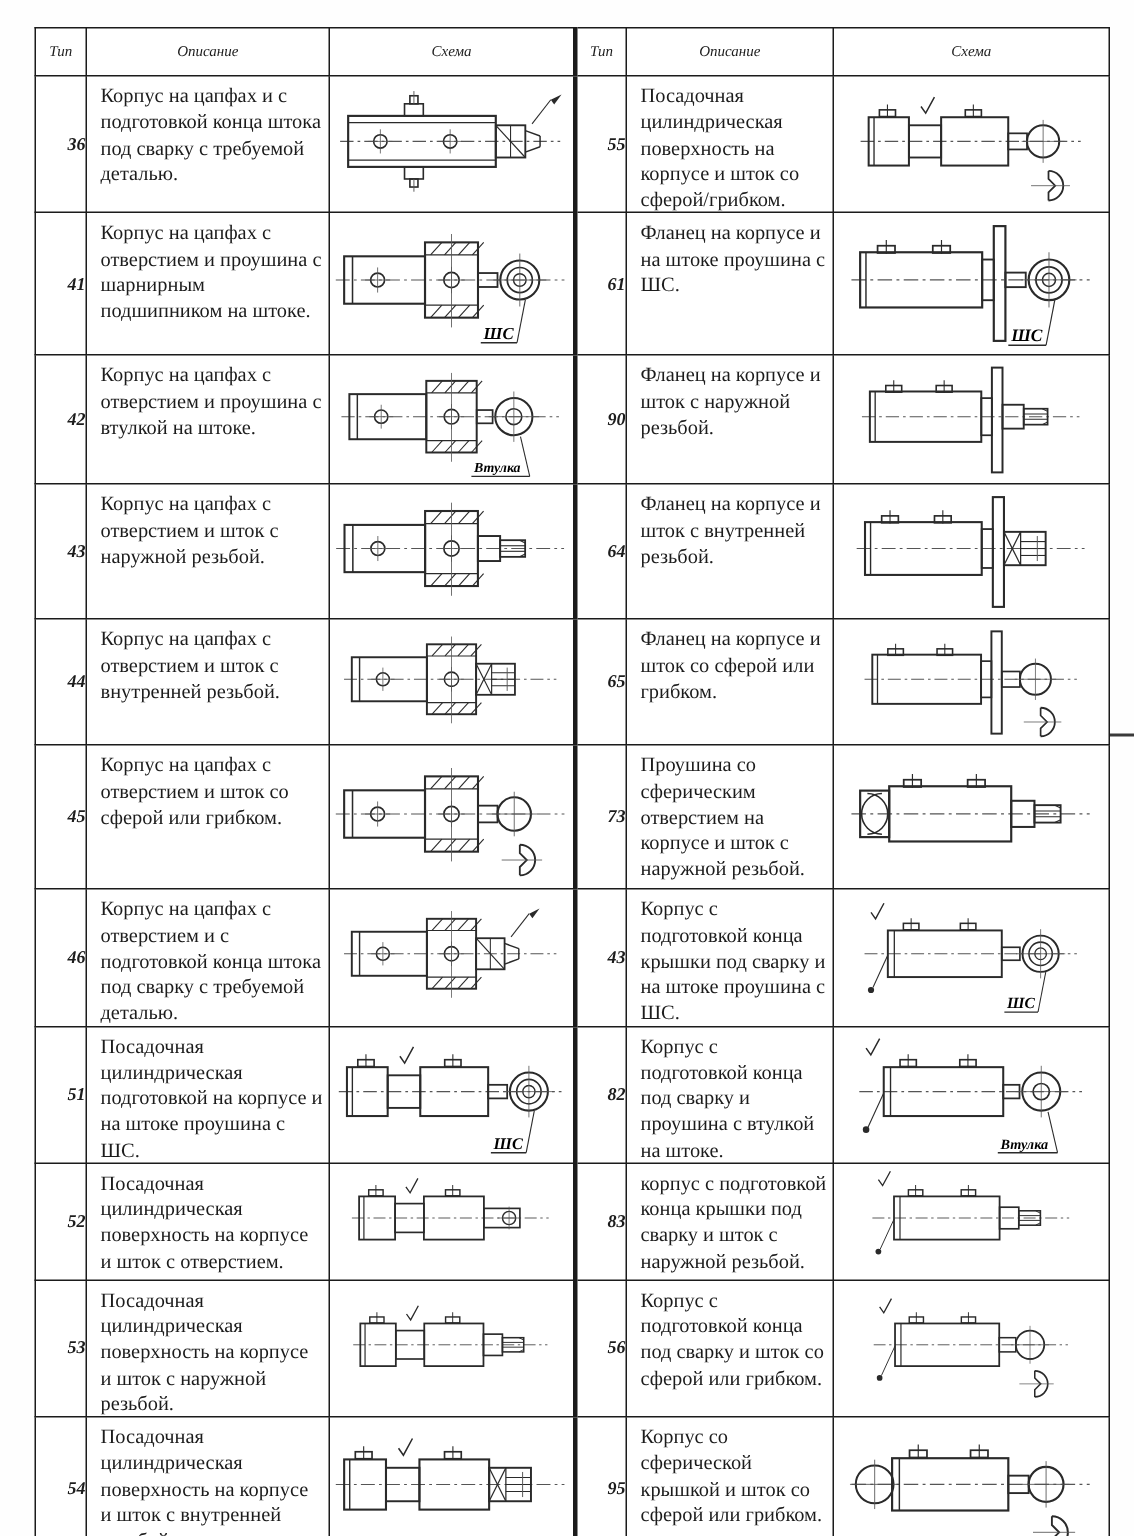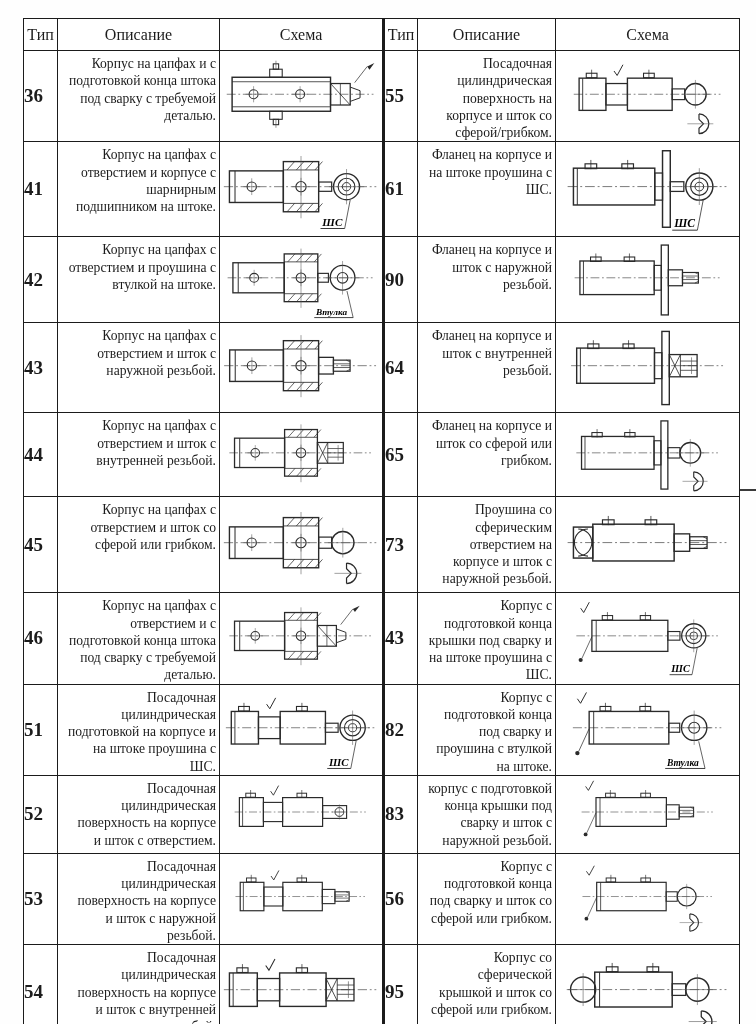--- a/index.html
+++ b/index.html
@@ -11,31 +11,30 @@
   .spec-table{
     position:absolute;left:23px;top:18px;width:716px;
     border-collapse:collapse;table-layout:fixed;
     background:#fff;
   }
   .spec-table th,.spec-table td{
     border:1.7px solid #1b1b1b;
     padding:0;overflow:hidden;
   }
   .spec-table th{
-    height:31px;font-weight:normal;font-size:16px;
-    text-align:center;vertical-align:middle;
+    height:31px;font-weight:normal;font-size:10px;
+    text-align:center;vertical-align:middle;font-style:italic;
   }
   td.type-cell{
-    text-align:left;vertical-align:middle;
-    font-weight:bold;font-size:19px;
+    text-align:right;vertical-align:middle;
+    font-weight:bold;font-size:12px;font-style:italic;
   }
   td.desc-cell{
     vertical-align:top;font-size:13.6px;line-height:1.27;
     padding:4px 3px 0 9px;
-    text-align:right;
   }
   td.schema-cell{vertical-align:middle;}
   td.schema-cell svg{display:block;margin:0 auto;}
   .col-sep{border-left-width:3px !important;}
   .edge-mark{
     position:absolute;left:740px;top:489px;width:16px;height:2px;
     background:#3a3a3a;
   }
 </style>
 </head>
@@ -111,21 +110,21 @@
             <line x1="122" y1="45" x2="154" y2="45" stroke="#555" stroke-width="0.6"></line>
             <line x1="138" y1="29" x2="138" y2="61" stroke="#555" stroke-width="0.6"></line>
             <path d="M 142,67 A 11 11 0 0 1 142,89" fill="none" stroke="#2a2a2a" stroke-width="1.4"></path>
             <path d="M 142,67 L 142,73 L 147,78 L 142,83 L 142,89" fill="none" stroke="#2a2a2a" stroke-width="1.3"></path>
             <line x1="129" y1="78" x2="158" y2="78" stroke="#555" stroke-width="0.6"></line>
           </svg>
         </td>
       </tr>
       <tr style="height: 95px;">
         <td class="type-cell">41</td>
-        <td class="desc-cell">Корпус на цапфах с отверстием и корпусе с шарнирным подшипником на штоке.</td>
+        <td class="desc-cell">Корпус на цапфах с отверстием и проушина с шарнирным подшипником на штоке.</td>
         <td class="schema-cell">
           <svg viewBox="0 0 170 95" preserveAspectRatio="xMidYMid meet" width="158" height="92">
             <line x1="2" y1="45" x2="166" y2="45" stroke="#555" stroke-width="0.8" stroke-dasharray="10 3 2 3"></line>
             <rect x="8" y="28" width="58" height="34" fill="none" stroke="#2a2a2a" stroke-width="1.5"></rect>
             <line x1="14" y1="28" x2="14" y2="62" stroke="#2a2a2a" stroke-width="1.1"></line>
             <circle cx="32" cy="45" r="5" fill="none" stroke="#2a2a2a" stroke-width="1.2"></circle>
             <line x1="23" y1="45" x2="41" y2="45" stroke="#555" stroke-width="0.6"></line>
             <line x1="32" y1="36" x2="32" y2="54" stroke="#555" stroke-width="0.6"></line>
             <rect x="66" y="18" width="38" height="54" fill="none" stroke="#2a2a2a" stroke-width="1.5"></rect>
             <line x1="70" y1="27" x2="78.1" y2="18" stroke="#2a2a2a" stroke-width="0.8"></line>

